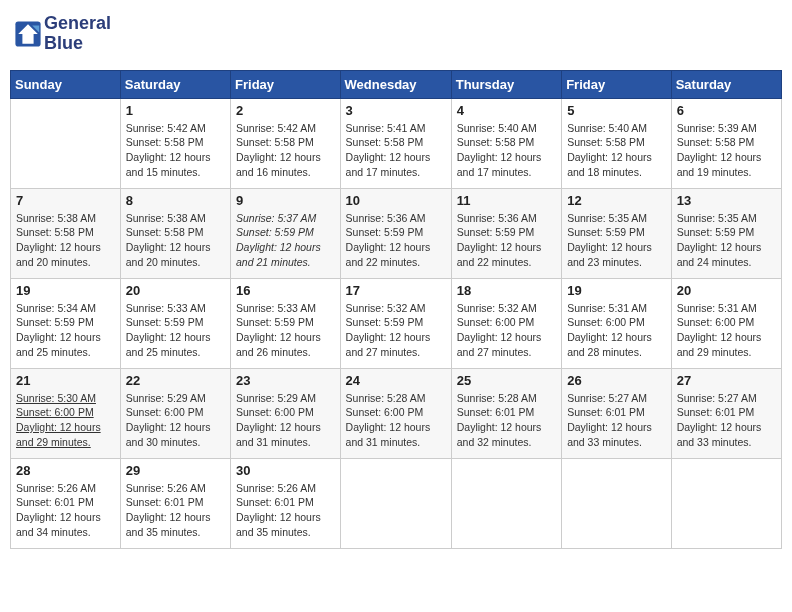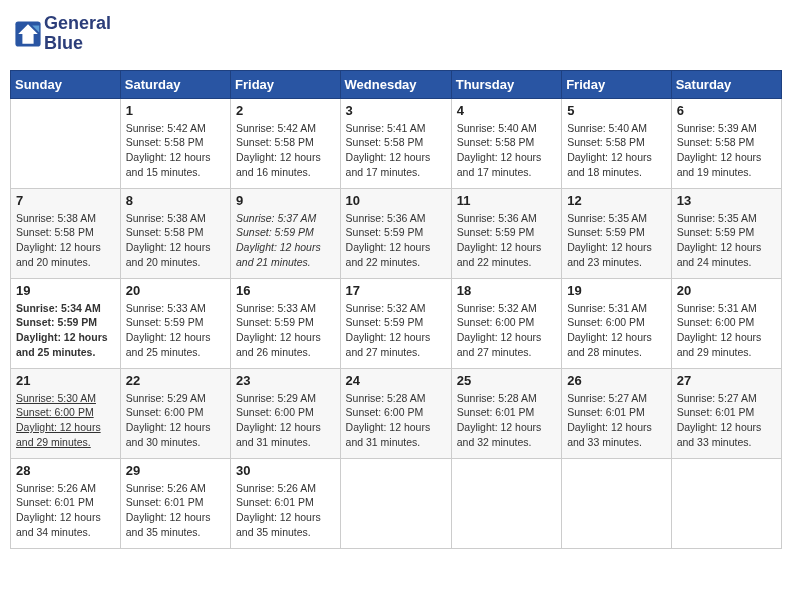--- a/index.html
+++ b/index.html
@@ -213,21 +213,21 @@
           <div class="day-number">13</div>
           <div class="day-info" style="white-space: pre-line;">Sunrise: 5:35 AM
 Sunset: 5:59 PM
 Daylight: 12 hours
 and 24 minutes.</div>
         </td>
       </tr>
       <tr class="week-row">
         <td>
           <div class="day-number">19</div>
-          <div class="day-info" style="white-space: pre-line; font-weight: bold;">Sunrise: 5:34 AM
+          <div class="day-info" style="white-space: pre-line;">Sunrise: 5:34 AM
 Sunset: 5:59 PM
 Daylight: 12 hours
 and 25 minutes.</div>
         </td>
         <td>
           <div class="day-number">20</div>
           <div class="day-info" style="white-space: pre-line;">Sunrise: 5:33 AM
 Sunset: 5:59 PM
 Daylight: 12 hours
 and 25 minutes.</div>

